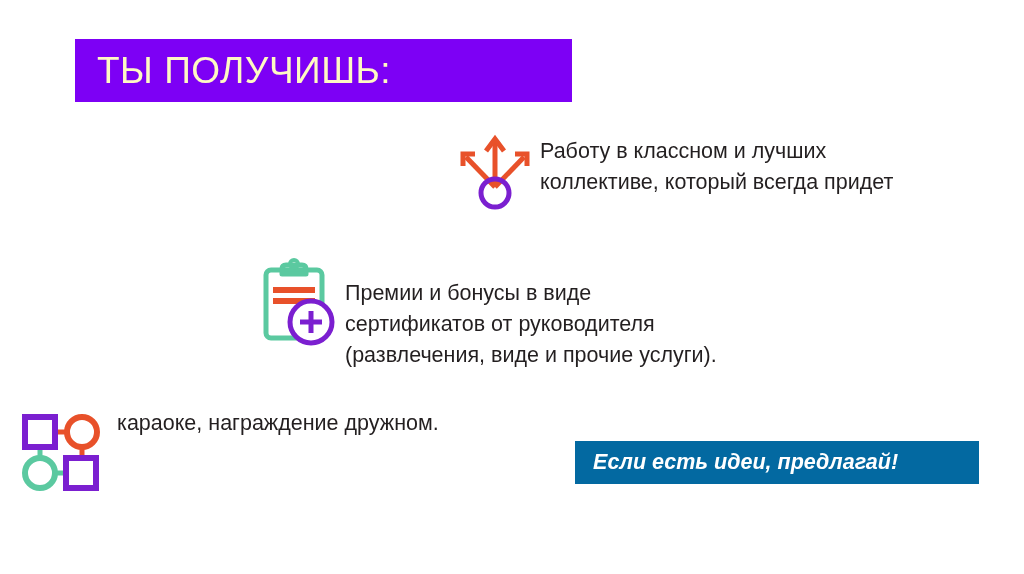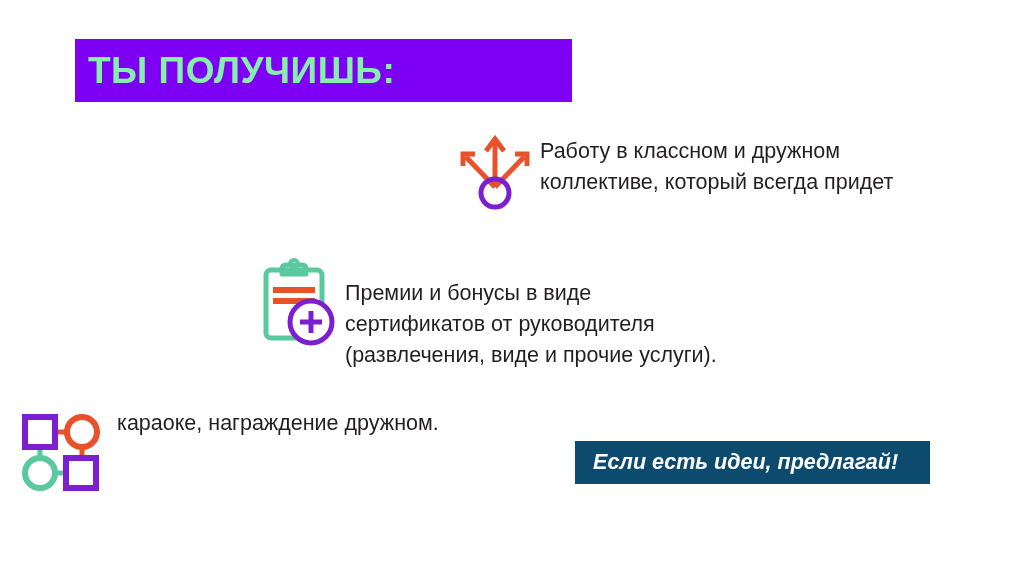--- a/index.html
+++ b/index.html
@@ -23,26 +23,26 @@
     position: absolute;
     left: 75px;
     top: 39px;
     width: 497px;
     height: 63px;
     background: #7d00f5;
     display: flex;
     align-items: center;
   }
   .title-banner .title-text {
-    color: #86efac;
+    color: #fef9c3;
     font-family: "Liberation Sans", sans-serif;
-    font-weight: bold;
+    font-weight: normal;
     font-size: 37px;
     letter-spacing: 0.5px;
-    padding-left: 13px;
+    padding-left: 22px;
     line-height: 1;
     white-space: nowrap;
   }
 
   
   .bullet {
     position: absolute;
   }
   .bullet .body-text {
     color: #231f20;
@@ -65,23 +65,23 @@
 
   
   #bullet-3 { left: 117px; top: 408px; }
   #icon-3   { left: 14px; top: 408px; }
 
   
   .callout-box {
     position: absolute;
     left: 575px;
     top: 441px;
-    width: 355px;
+    width: 404px;
     height: 43px;
-    background: #0c4a6e;
+    background: #0369a1;
     display: flex;
     align-items: center;
   }
   .callout-box .callout-text {
     color: #ffffff;
     font-family: "Liberation Sans", sans-serif;
     font-weight: bold;
     font-style: italic;
     font-size: 21.5px;
     padding-left: 18px;
@@ -113,21 +113,21 @@
 
       <polyline points="23,24 11,24 11,36" fill="none" stroke="#e8512a" stroke-width="5" stroke-linejoin="miter"></polyline>
 
       <polyline points="63,24 75,24 75,36" fill="none" stroke="#e8512a" stroke-width="5" stroke-linejoin="miter"></polyline>
 
       <circle cx="43" cy="63" r="14" fill="none" stroke="#7b1fd0" stroke-width="5"></circle>
     </svg>
   </div>
 
   <div class="bullet" id="bullet-1">
-    <div class="body-text">Работу в классном и дружном</div>
+    <div class="body-text">Работу в классном и лучших</div>
     <div class="body-text">коллективе, который всегда придет</div>
   </div>
 
   <div class="icon-wrap" id="icon-2">
     <svg width="84" height="96" viewBox="0 0 84 96">
 
       <rect x="8" y="14" width="56" height="68" rx="5" ry="5" fill="none" stroke="#5bc9a0" stroke-width="5"></rect>
 
       <path d="M24 18 L24 13 Q24 9 28 9 L44 9 Q48 9 48 13 L48 18 Z" fill="none" stroke="#5bc9a0" stroke-width="5" stroke-linejoin="round"></path>
 

